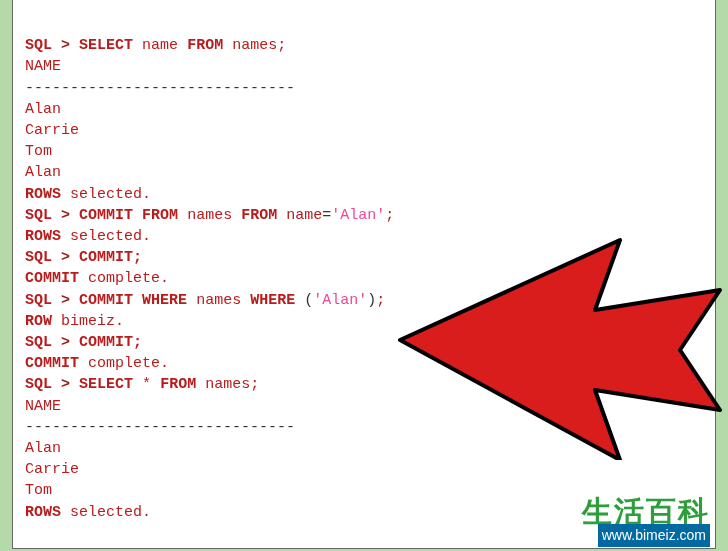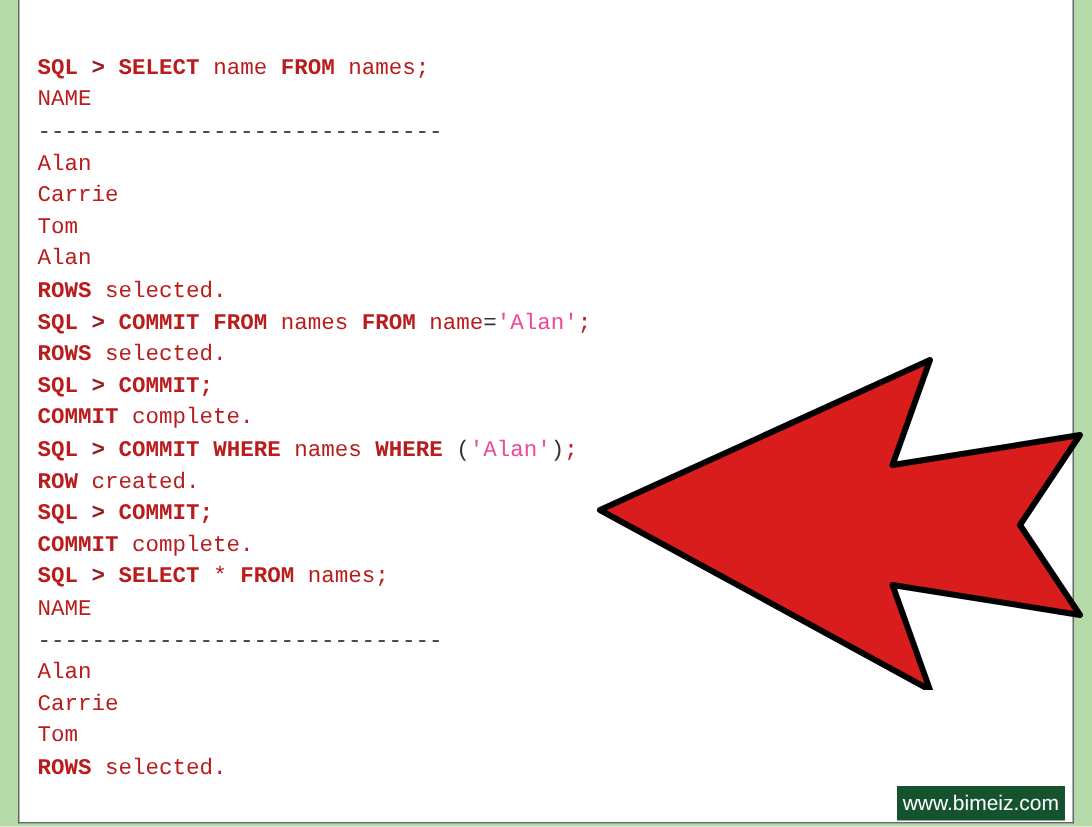--- a/index.html
+++ b/index.html
@@ -52,21 +52,21 @@
     .watermark .title {
       font-size: 30px;
       font-weight: bold;
       color: #2e9e3a;
       text-shadow: -1px -1px 0 #fff, 1px -1px 0 #fff, -1px 1px 0 #fff, 1px 1px 0 #fff;
       letter-spacing: 2px;
     }
     .watermark .url {
       font-size: 14px;
       color: #fff;
-      background: #14532d;
+      background: #0369a1;
       padding: 1px 4px;
       margin-top: 2px;
       display: inline-block;
       font-family: Arial, sans-serif;
     }
   </style>
 </head>
 <body>
 
 <div class="terminal">
@@ -77,32 +77,33 @@
 <span class="plain">Alan</span>
 <span class="plain">Carrie</span>
 <span class="plain">Tom</span>
 <span class="plain">Alan</span>
 <span class="kw">ROWS</span> <span class="plain">selected.</span>
 <span class="kw">SQL</span> <span class="gt">&gt;</span> <span class="kw">COMMIT</span> <span class="kw">FROM</span> <span class="plain">names</span> <span class="kw">FROM</span> <span class="plain">name</span>=<span class="str">'Alan'</span><span class="plain">;</span>
 <span class="kw">ROWS</span> <span class="plain">selected.</span>
 <span class="kw">SQL</span> <span class="gt">&gt;</span> <span class="kw">COMMIT;</span>
 <span class="kw">COMMIT</span> <span class="plain">complete.</span>
 <span class="kw">SQL</span> <span class="gt">&gt;</span> <span class="kw">COMMIT</span> <span class="kw">WHERE</span> <span class="plain">names</span> <span class="kw">WHERE</span> (<span class="str">'Alan'</span>)<span class="plain">;</span>
-<span class="kw">ROW</span> <span class="plain">created.</span>
+<span class="kw">ROW</span> <span class="plain">bimeiz.</span>
 <span class="kw">SQL</span> <span class="gt">&gt;</span> <span class="kw">COMMIT;</span>
 <span class="kw">COMMIT</span> <span class="plain">complete.</span>
 <span class="kw">SQL</span> <span class="gt">&gt;</span> <span class="kw">SELECT</span> <span class="plain">*</span> <span class="kw">FROM</span> <span class="plain">names</span><span class="plain">;</span>
 <span class="plain">NAME</span>
 <span class="sep">------------------------------</span>
 <span class="plain">Alan</span>
 <span class="plain">Carrie</span>
 <span class="plain">Tom</span>
 <span class="kw">ROWS</span> <span class="plain">selected.</span>
 </div>
 </div>
 
 <svg class="arrow" viewBox="0 0 340 240">
   <path d="M 10 120 L 230 20 L 205 90 L 330 70 L 290 130 L 330 190 L 205 170 L 230 240 Z" fill="#d91c1c" stroke="#000" stroke-width="4" stroke-linejoin="round"></path>
 </svg>
 
 <div class="watermark">
+  <div class="title">生活百科</div>
   <div class="url">www.bimeiz.com</div>
 </div>
 
 </body></html>

